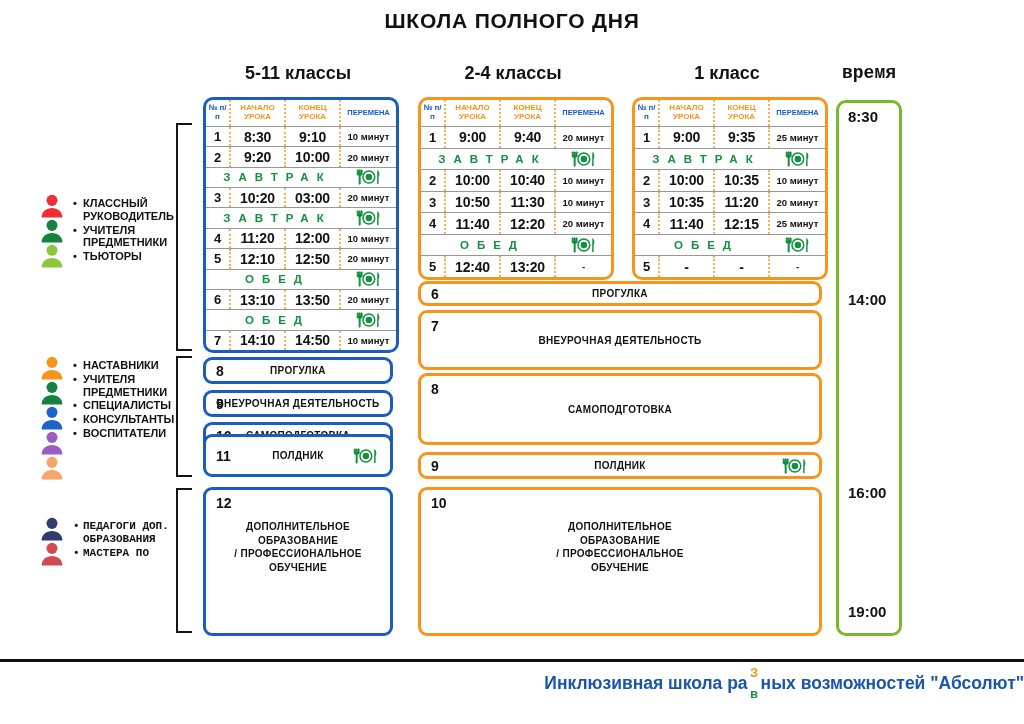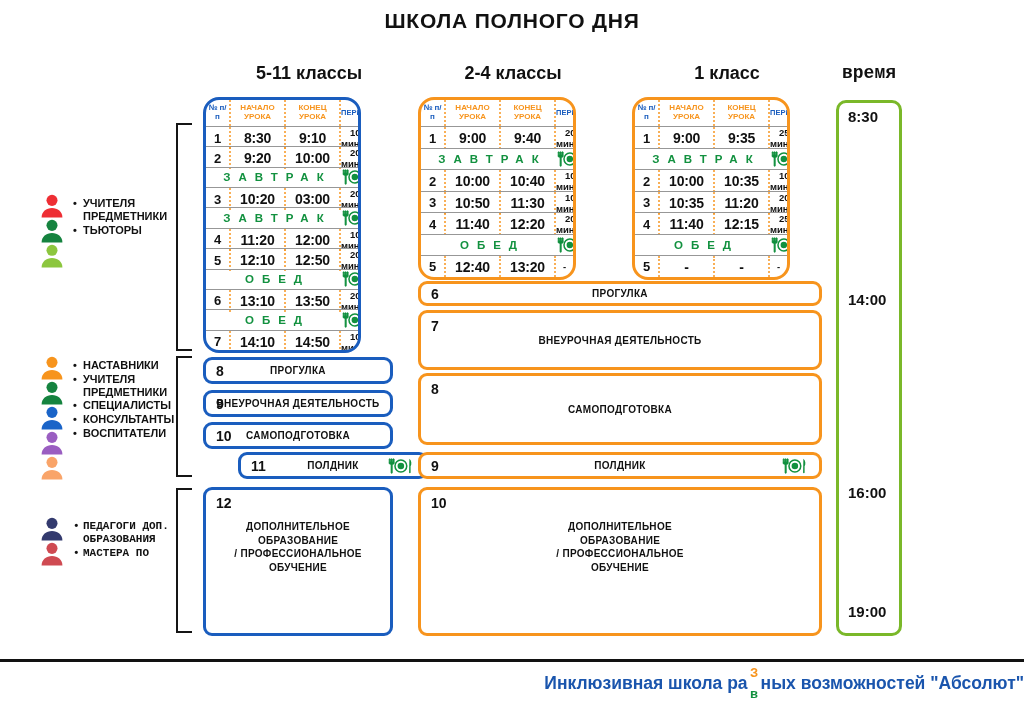--- a/index.html
+++ b/index.html
@@ -10,21 +10,21 @@
     --ink:#111;
   }
   html,body{margin:0;padding:0;background:#fff;}
   body{font-family:"Liberation Sans",sans-serif;color:var(--ink);}
   #canvas{position:relative;width:1024px;height:724px;background:#fff;overflow:hidden;}
 
   .title{position:absolute;top:9px;left:0;width:100%;text-align:center;
          font-size:21px;font-weight:bold;letter-spacing:.8px;}
 
   .colhead{position:absolute;top:63px;font-size:18px;font-weight:bold;text-align:center;}
-  #ch1{left:214px;width:190px;}
+  #ch1{left:203px;width:190px;}
   #ch2{left:418px;width:190px;}
   #ch3{left:632px;width:190px;}
   #ch4{left:824px;width:90px;font-family:Liberation Mono, monospace;}
 
   
   .legend{position:absolute;display:flex;gap:5px;width:168px;}
   #legend-group-1{left:38px;top:194px;}
   #legend-group-2{left:38px;top:356px;}
   #legend-group-3{left:38px;top:517px;font-family:Liberation Mono, monospace;}
   .licons{display:flex;flex-direction:column;flex:0 0 30px;width:30px;}
@@ -34,21 +34,21 @@
   .litems li{position:relative;padding-left:10px;margin-bottom:1px;}
   .litems li::before{content:"•";position:absolute;left:0;}
 
   
   .bracket{position:absolute;left:176px;width:16px;border:2.5px solid #151515;border-right:none;box-sizing:border-box;}
   #br1{top:123px;height:228px;}
   #br2{top:356px;height:121px;}
   #br3{top:488px;height:145px;}
 
   
-  .sched{position:absolute;top:97px;width:158px;background:#fff;border-radius:16px;
+  .sched{position:absolute;top:97px;width:196px;background:#fff;border-radius:10px;
          display:flex;flex-direction:column;overflow:hidden;box-sizing:border-box;}
   #sched1{left:203px;height:256px;border:3px solid var(--blue);}
   #sched2{left:418px;height:183px;border:3px solid var(--orange);}
   #sched3{left:632px;height:183px;border:3px solid var(--orange);}
 
   .trow{display:grid;grid-template-columns:25px 55px 55px 1fr;flex:1;min-height:0;}
   .trow + .trow{border-top:1px solid #979797;}
   .trow.thead{flex:0 0 26px;}
   .c{display:flex;align-items:center;justify-content:center;text-align:center;box-sizing:border-box;}
   .trow.thead .c:nth-child(-n+3),
@@ -78,21 +78,21 @@
   .bicon{position:absolute;right:11px;top:50%;transform:translateY(-50%);line-height:0;}
 
   .abox.tall .bnum,.abox.xl .bnum{top:5px;transform:none;}
   .abox.xl{align-items:flex-start;}
   .abox.xl .blabel{position:absolute;top:30px;left:50%;transform:translateX(-50%);
                    width:170px;display:flex;flex-direction:column;gap:0;line-height:1.35;}
 
   #senior-boxes .abox:nth-child(1){left:203px;top:357px;width:190px;height:27px;}
   #senior-boxes .abox:nth-child(2){left:203px;top:390px;width:190px;height:27px;}
   #senior-boxes .abox:nth-child(3){left:203px;top:422px;width:190px;height:27px;}
-  #senior-boxes .abox:nth-child(4){left:203px;top:452px;width:190px;height:27px;margin-left:35px;}
+  #senior-boxes .abox:nth-child(4){left:203px;top:434px;width:190px;height:43px;}
   #senior-boxes .abox:nth-child(5){left:203px;top:487px;width:190px;height:149px;}
 
   #junior-boxes .abox:nth-child(1){left:418px;top:281px;width:404px;height:25px;}
   #junior-boxes .abox:nth-child(2){left:418px;top:310px;width:404px;height:60px;}
   #junior-boxes .abox:nth-child(3){left:418px;top:373px;width:404px;height:72px;}
   #junior-boxes .abox:nth-child(4){left:418px;top:452px;width:404px;height:27px;}
   #junior-boxes .abox:nth-child(5){left:418px;top:487px;width:404px;height:149px;}
 
   
   #timebox{position:absolute;left:836px;top:100px;width:66px;height:536px;
@@ -134,20 +134,21 @@
         <span class="person" style="color: rgb(21, 131, 63);"><svg viewBox="0 0 24 24">
             <circle cx="12" cy="6.1" r="5.3"></circle>
             <path d="M2 22.5c0-5.5 4.5-9 10-9s10 3.5 10 9z"></path>
           </svg></span>
         <span class="person" style="color: rgb(140, 198, 62);"><svg viewBox="0 0 24 24">
             <circle cx="12" cy="6.1" r="5.3"></circle>
             <path d="M2 22.5c0-5.5 4.5-9 10-9s10 3.5 10 9z"></path>
           </svg></span>
       </div>
       <ul class="litems">
+        <li>КЛАССНЫЙ РУКОВОДИТЕЛЬ</li>
         <li>УЧИТЕЛЯ ПРЕДМЕТНИКИ</li>
         <li>ТЬЮТОРЫ</li>
       </ul>
     </div>
   <div class="legend" id="legend-group-2">
       <div class="licons">
         <span class="person" style="color: rgb(247, 148, 29);"><svg viewBox="0 0 24 24">
             <circle cx="12" cy="6.1" r="5.3"></circle>
             <path d="M2 22.5c0-5.5 4.5-9 10-9s10 3.5 10 9z"></path>
           </svg></span>

